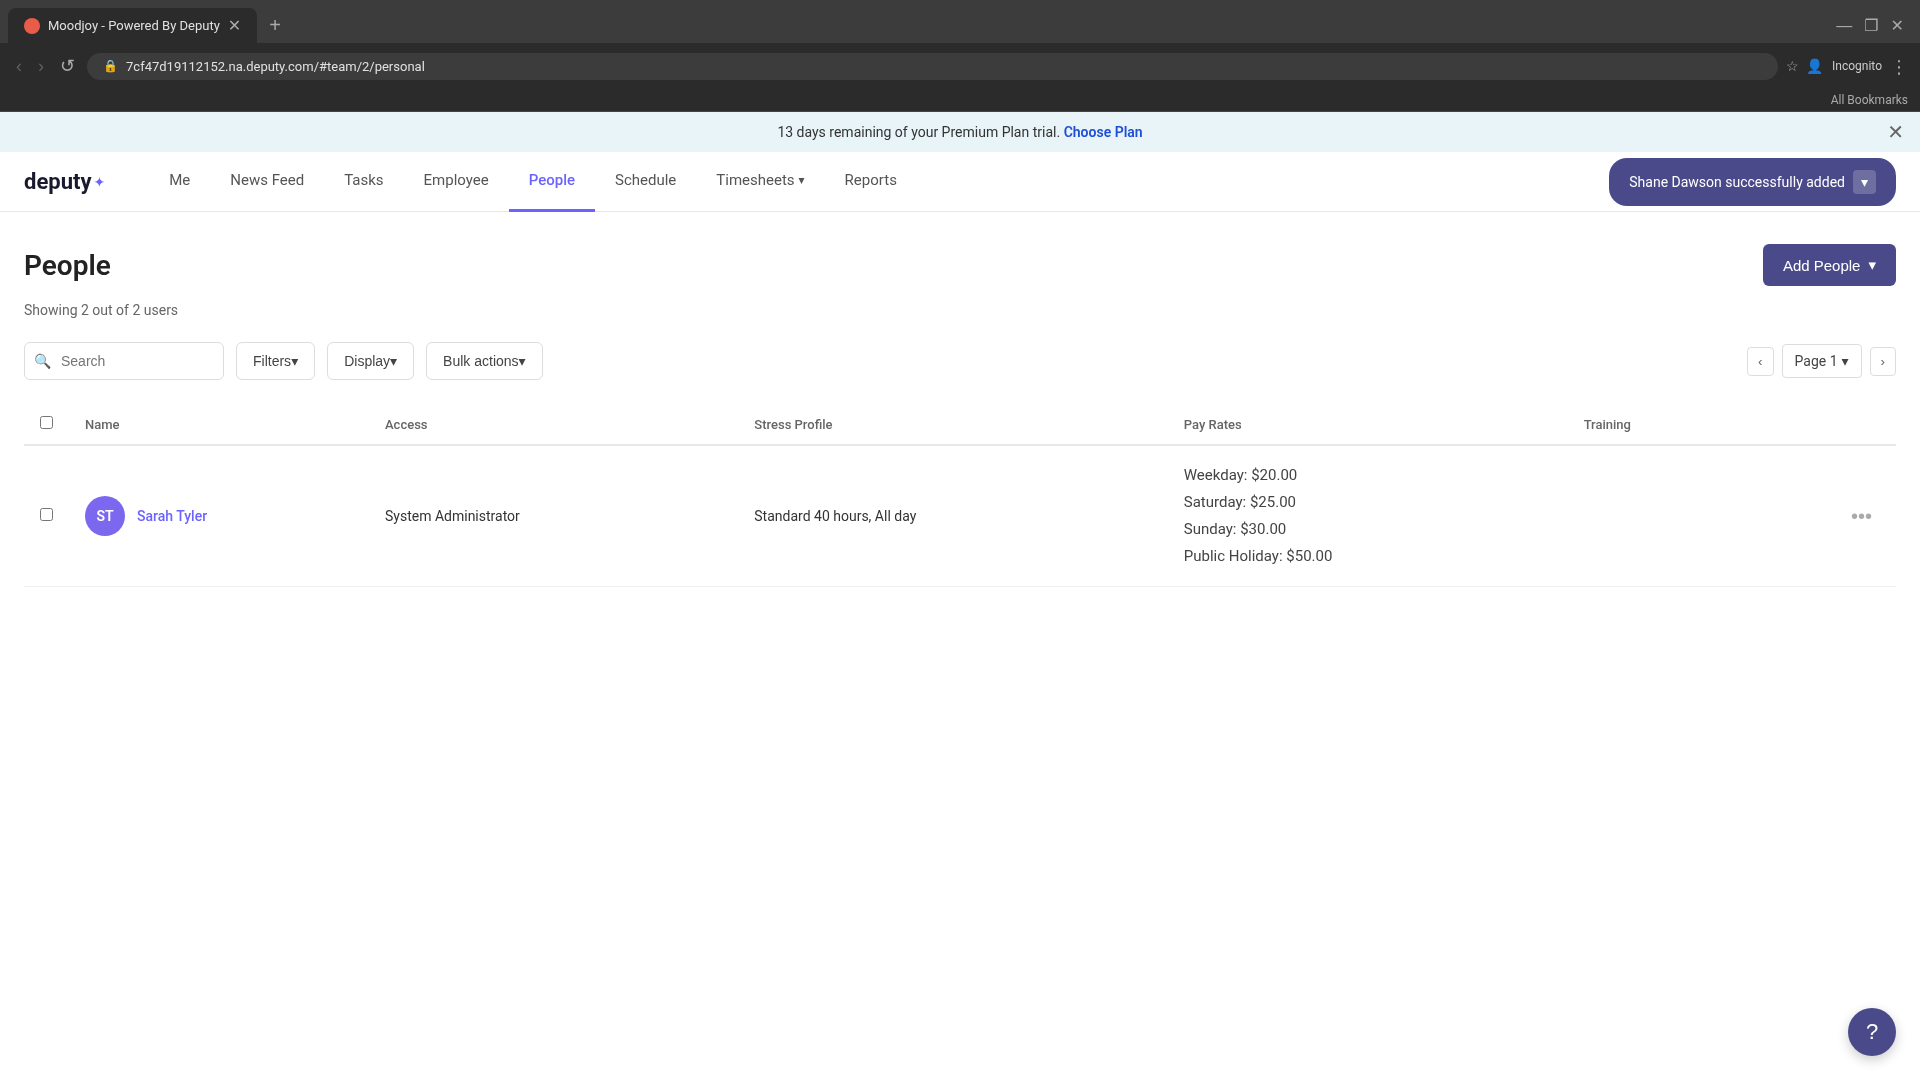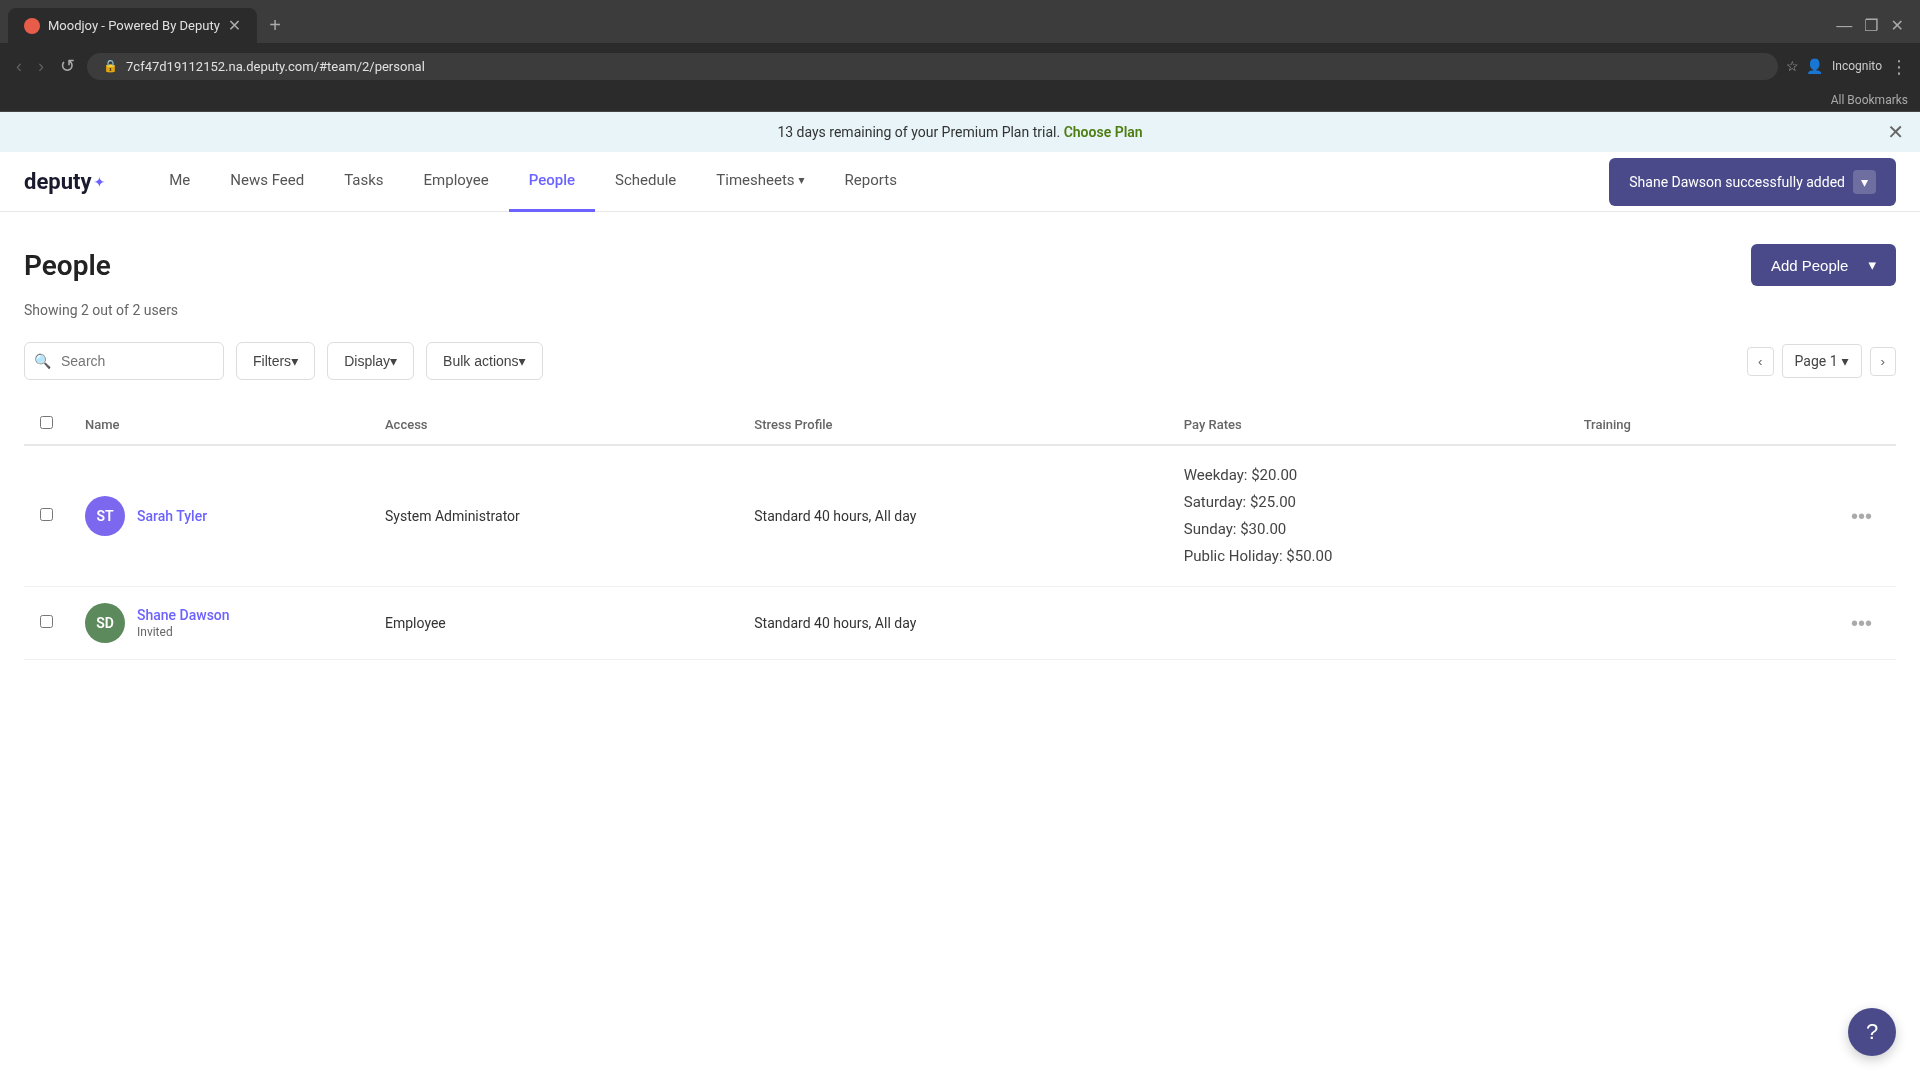--- a/index.html
+++ b/index.html
@@ -20,41 +20,41 @@
     .address-bar-url { color: #e0e0e0; font-size: 13px; }
     .browser-actions { display: flex; gap: 8px; align-items: center; color: #aaa; }
     .window-controls { display: flex; gap: 12px; padding: 0 8px; }
     .win-ctrl { background: transparent; border: none; color: #aaa; font-size: 16px; cursor: pointer; }
 
     
     .app-wrapper { background: #fff; min-height: calc(1080px - 95px); }
 
     
     .trial-banner { background: #e8f4f8; padding: 12px; text-align: center; font-size: 14px; color: #333; position: relative; }
-    .trial-banner a { color: #4d7c0f; text-decoration: none; font-weight: 600; }
+    .trial-banner a { color: #1d4ed8; text-decoration: none; font-weight: 600; }
     .trial-banner-close { position: absolute; right: 16px; top: 50%; transform: translateY(-50%); background: transparent; border: none; font-size: 20px; color: #666; cursor: pointer; }
 
     
     .top-nav { display: flex; align-items: center; padding: 0 24px; background: #fff; border-bottom: 1px solid #e8e8e8; height: 60px; position: relative; }
     .logo { display: flex; align-items: center; margin-right: 44px; }
     .logo-text { font-size: 22px; font-weight: 700; color: #1a1a2e; }
     .logo-star { color: #6c63ff; margin-left: 2px; }
     .nav-items { display: flex; gap: 0; align-items: center; }
     .nav-item { padding: 0 20px; height: 60px; display: flex; align-items: center; color: #555; text-decoration: none; font-size: 15px; cursor: pointer; border-bottom: 3px solid transparent; }
     .nav-item.active { color: #6c63ff; border-bottom-color: #6c63ff; font-weight: 500; }
     .nav-item .dropdown-arrow { margin-left: 4px; font-size: 12px; }
     .nav-right { margin-left: auto; }
-    .success-notification { background: #4a4a8a; color: #fff; padding: 12px 20px; border-radius: 6px; font-size: 14px; display: flex; align-items: center; gap: 8px; }
+    .success-notification { background: #4a4a8a; color: #fff; padding: 12px 20px; border-radius: 18px; font-size: 14px; display: flex; align-items: center; gap: 8px; }
     .success-notification .notif-arrow { background: rgba(255,255,255,0.2); padding: 4px 8px; border-radius: 4px; cursor: pointer; }
 
     
     .main-content { padding: 32px 24px; }
     .page-header { display: flex; align-items: center; justify-content: space-between; margin-bottom: 16px; }
     .page-title { font-size: 28px; font-weight: 600; color: #222; }
-    .add-people-btn { background: #4a4a8a; color: #fff; border: none; border-radius: 6px; padding: 12px 20px; font-size: 15px; cursor: pointer; display: flex; align-items: center; gap: 20px; }
+    .add-people-btn { background: #4a4a8a; color: #fff; border: none; border-radius: 6px; padding: 12px 20px; font-size: 15px; cursor: pointer; display: flex; align-items: center; gap: 8px; }
     .showing-text { color: #666; font-size: 14px; margin-bottom: 24px; }
 
     
     .people-toolbar { display: flex; align-items: center; gap: 12px; margin-bottom: 24px; }
     .search-input-wrapper { position: relative; }
     .search-input { border: 1px solid #ddd; border-radius: 6px; padding: 10px 16px 10px 36px; font-size: 14px; width: 200px; outline: none; }
     .search-icon { position: absolute; left: 10px; top: 50%; transform: translateY(-50%); color: #999; font-size: 14px; }
     .filter-btn, .display-btn, .bulk-btn { border: 1px solid #ddd; border-radius: 6px; padding: 10px 16px; font-size: 14px; background: #fff; cursor: pointer; display: flex; align-items: center; gap: 0; color: #444; }
     .pagination { margin-left: auto; display: flex; align-items: center; gap: 8px; }
     .page-nav-btn { background: transparent; border: 1px solid #ddd; border-radius: 4px; padding: 6px 10px; cursor: pointer; color: #666; }
@@ -239,45 +239,20 @@
                 <div>Sunday: $30.00</div>
                 <div>Public Holiday: $50.00</div>
               </div>
             </td>
             <td></td>
             <td class="row-actions">
               <button class="more-btn">•••</button>
             </td>
           </tr>
 
-          <tr class="person-row">
-            <td class="col-check">
-              <input type="checkbox" style="">
-            </td>
-            <td class="col-name">
-              <div class="person-info">
-                <div class="avatar avatar-sd">SD</div>
-                <div>
-                  <a class="person-name">Shane Dawson</a>
-                  <div class="person-status">Invited</div>
-                </div>
-              </div>
-            </td>
-            <td>
-              <span>Employee</span>
-            </td>
-            <td>
-              <span>Standard 40 hours, All day</span>
-            </td>
-            <td></td>
-            <td></td>
-            <td class="row-actions">
-              <button class="more-btn">•••</button>
-            </td>
-          </tr>
         </tbody>
       </table>
     </div>
   </div>
 </div>
 
 <button class="help-btn">
   <span>?</span>
 </button>
 

